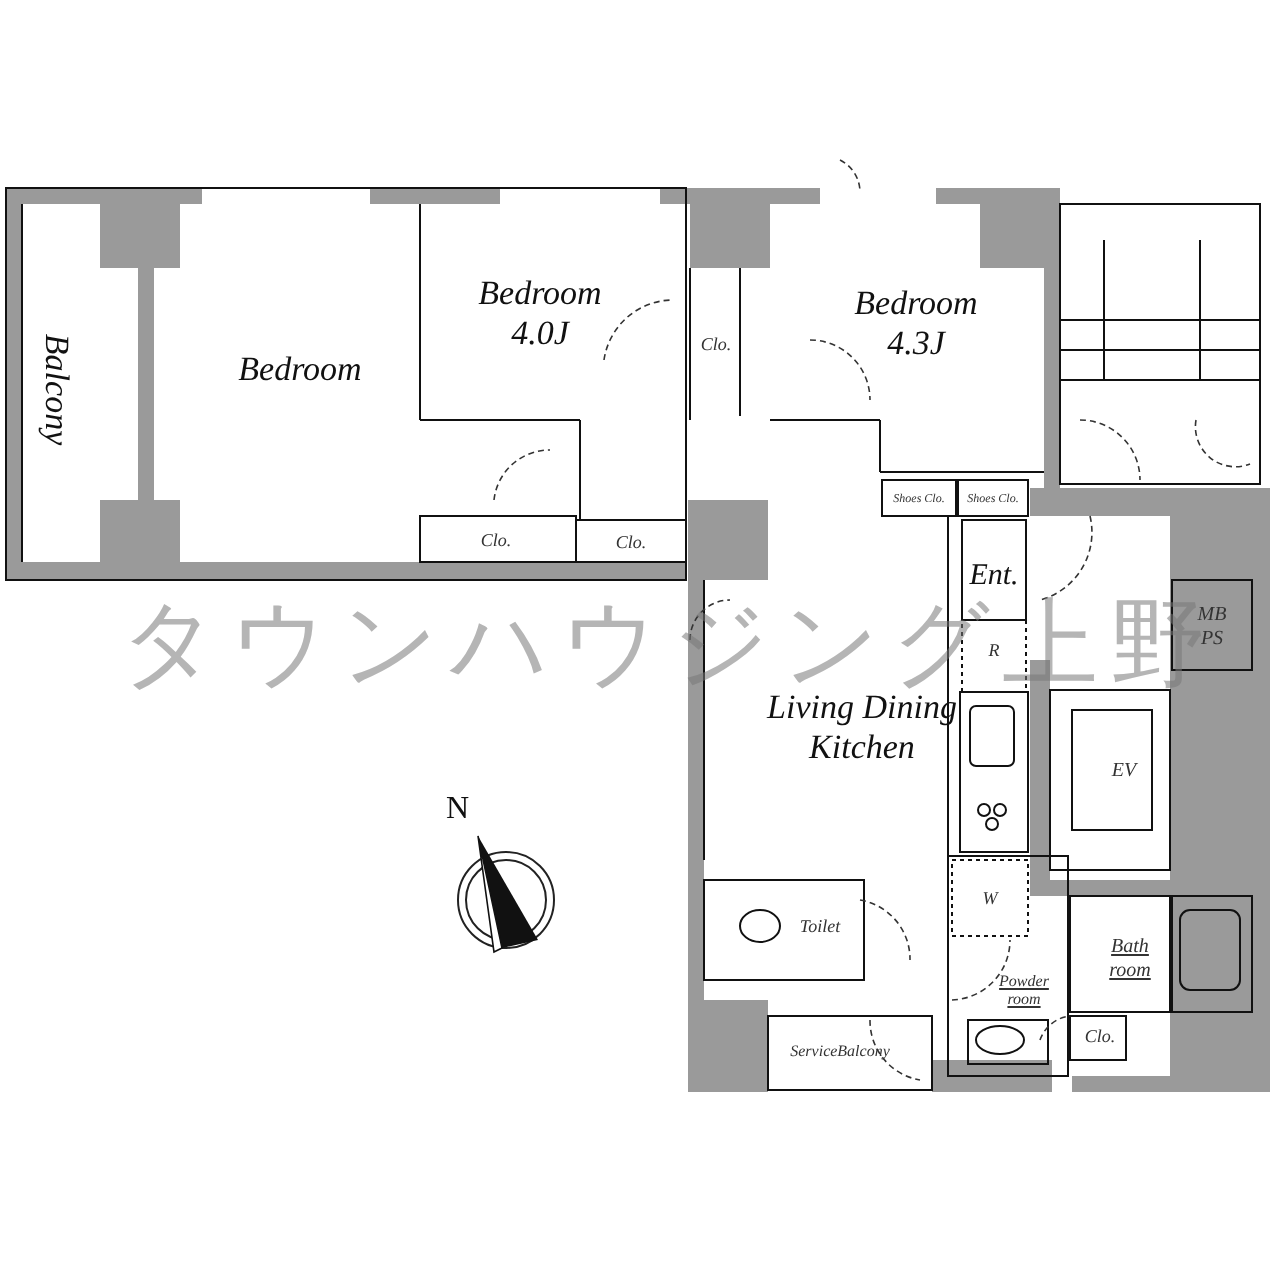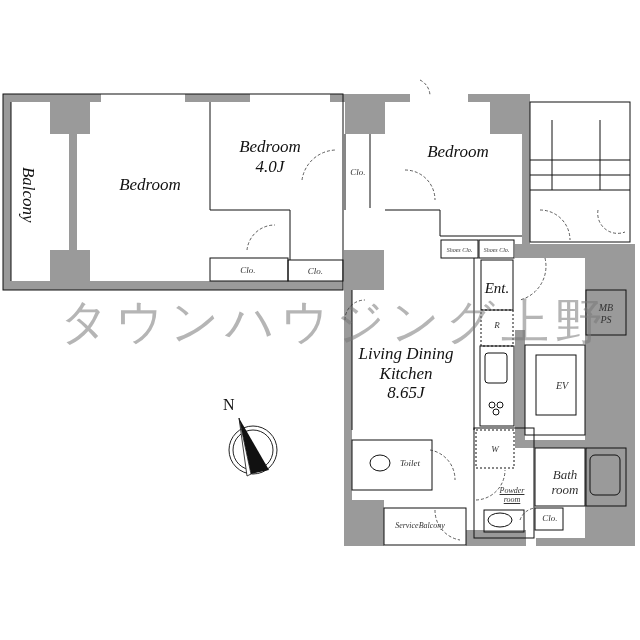--- a/index.html
+++ b/index.html
@@ -149,26 +149,26 @@
     <div>Bedroom</div>
   </div>
 
   <div class="lbl lg" style="left:220px; top:137px; width:100px;">
     <div>Bedroom</div>
     <div>4.0J</div>
   </div>
 
   <div class="lbl lg" style="left:408px; top:142px; width:100px;">
     <div>Bedroom</div>
+    <div>4.3J</div>
   </div>
 
-  <div class="lbl lg" style="left:346px; top:344px; width:120px;">
+  <div class="lbl lg" style="left:371px; top:344px; width:120px;">
     <div>Living Dining</div>
     <div>Kitchen</div>
-    <div>8.65J</div>
   </div>
 
   <div class="lbl sm" style="left:347px; top:167px; width:22px;">Clo.</div>
   <div class="lbl sm" style="left:228px; top:265px; width:40px;">Clo.</div>
   <div class="lbl sm" style="left:298px; top:266px; width:35px;">Clo.</div>
   <div class="lbl xs" style="left:441px; top:247px; width:37px;">Shoes Clo.</div>
   <div class="lbl xs" style="left:479px; top:247px; width:35px;">Shoes Clo.</div>
   <div class="lbl" style="left:482px; top:280px; width:30px; font-size:15px;">Ent.</div>
   <div class="lbl sm" style="left:482px; top:320px; width:30px;">R</div>
 
@@ -177,21 +177,21 @@
     <div>PS</div>
   </div>
   <div class="lbl sm" style="left:536px; top:380px; width:52px; font-size:10px;">EV</div>
   <div class="lbl sm" style="left:480px; top:444px; width:30px;">W</div>
   <div class="lbl sm" style="left:392px; top:458px; width:36px;">Toilet</div>
 
   <div class="lbl sm" style="left:490px; top:486px; width:44px; font-size:8px;text-decoration:underline;">
     <div>Powder</div>
     <div>room</div>
   </div>
-  <div class="lbl sm" style="left:545px; top:468px; width:40px; font-size:13px;">
+  <div class="lbl sm" style="left:545px; top:468px; width:40px; font-size:10px;text-decoration:underline;">
     <div>Bath</div>
     <div>room</div>
   </div>
   <div class="lbl sm" style="left:536px; top:513px; width:28px;">Clo.</div>
   <div class="lbl sm" style="left:386px; top:521px; width:68px; font-size:8px;">ServiceBalcony</div>
 
   <div class="north" style="left:223px; top:396px;">N</div>
 </div>
 
 </body></html>

